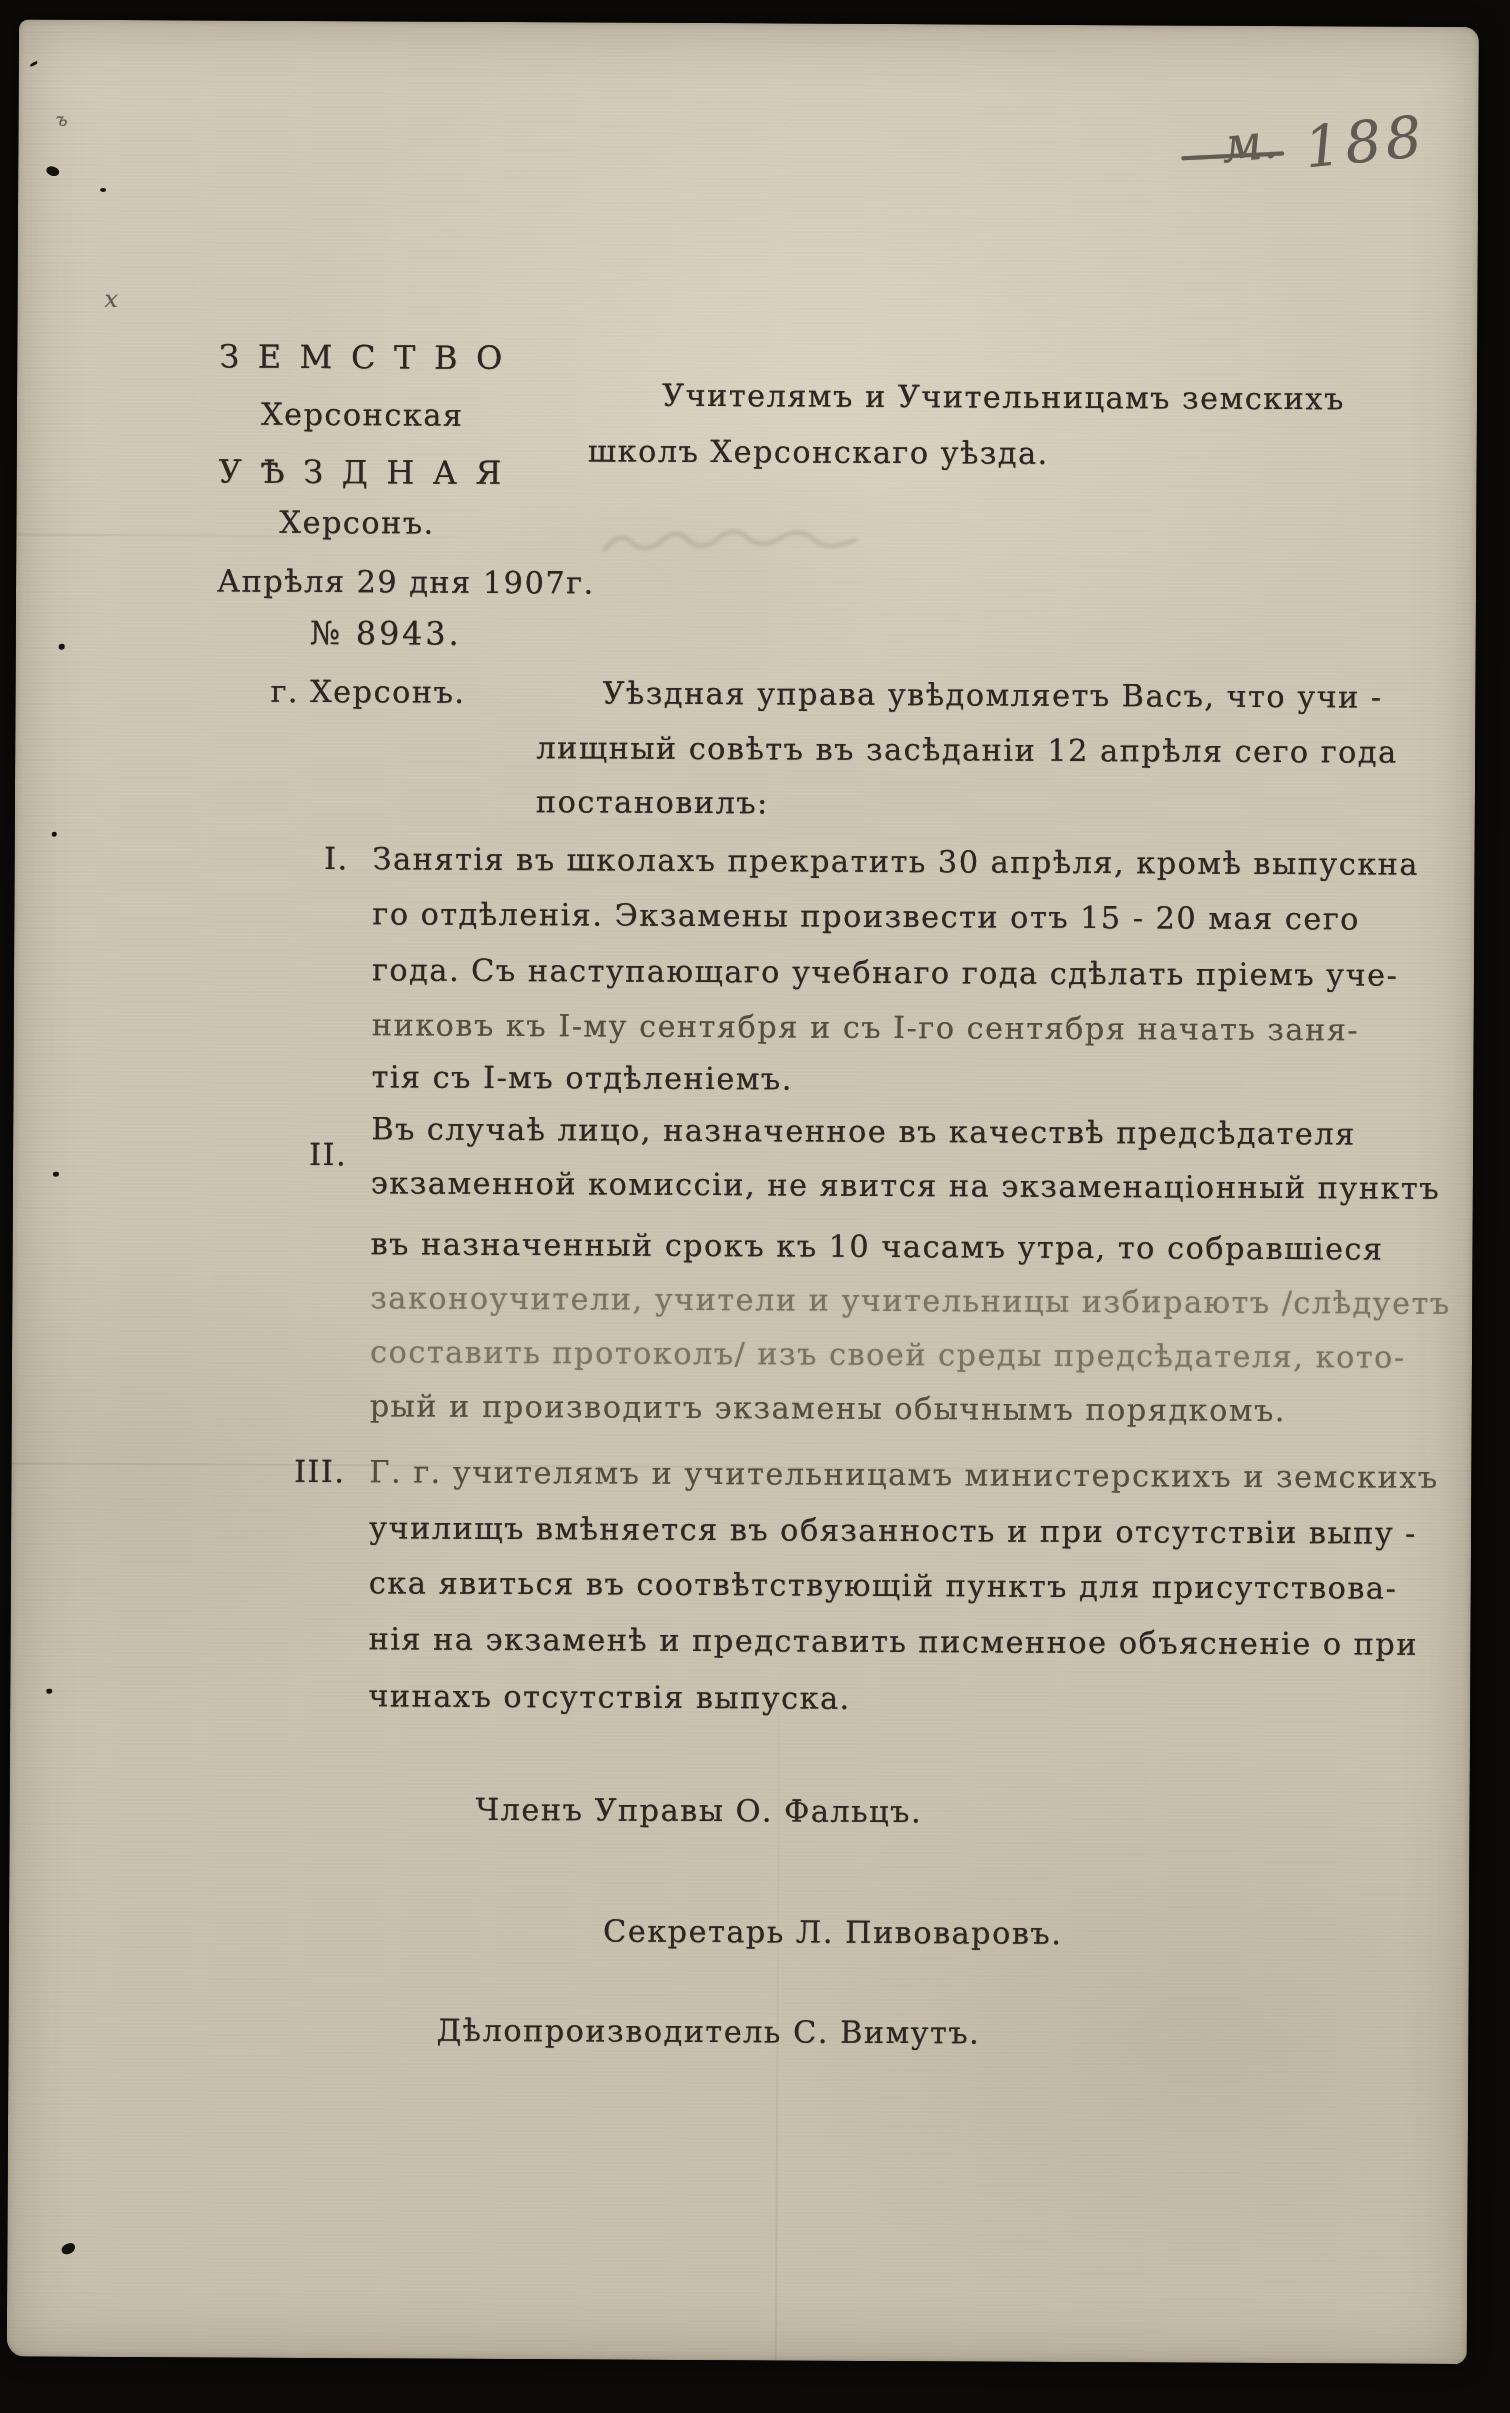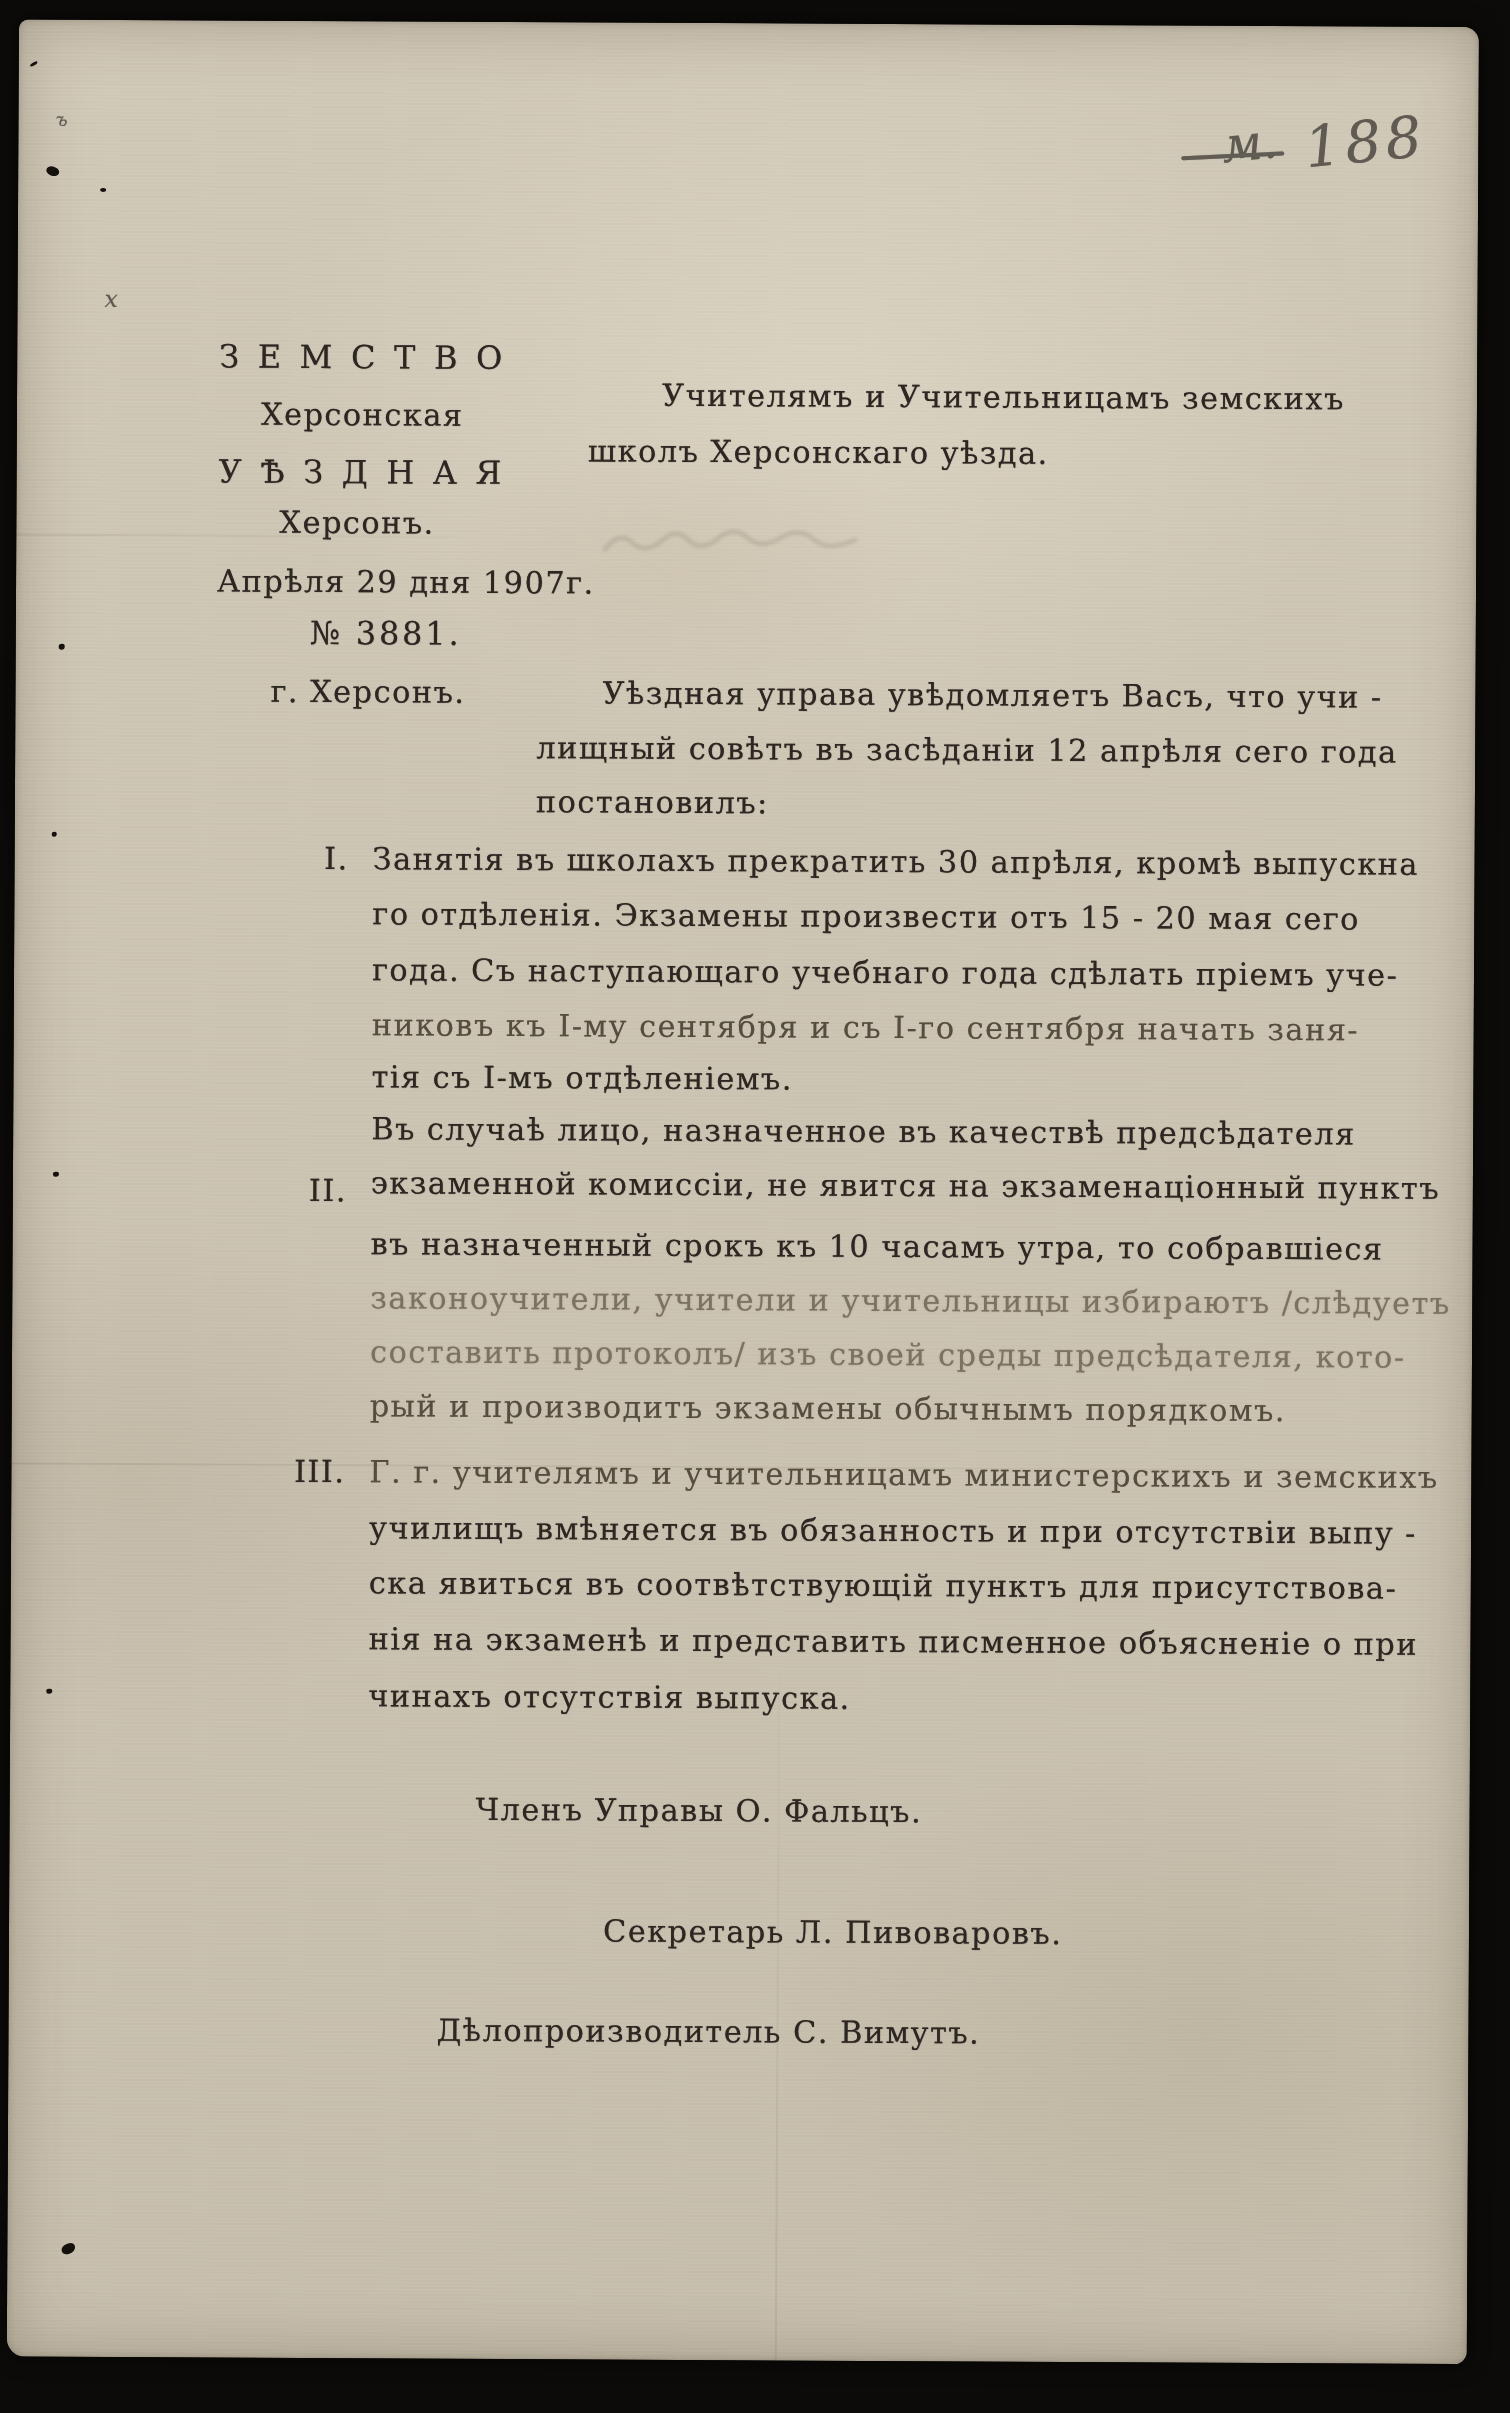--- a/index.html
+++ b/index.html
@@ -52,38 +52,38 @@
 
   <span class="pencil" style="left:1203px;top:89px;font-size:49px;transform:rotate(-6deg);">м.</span>
   <div class="strike" style="left:1163px;top:128px;width:103px;transform:rotate(-3deg);"></div>
   <span class="pencil" style="left:1286px;top:82px;font-size:57px;transform:rotate(-6deg);letter-spacing:4.2px;">188</span>
 
   <div class="line lh sp" style="left:202px;top:317px;">З Е М С Т В О</div>
   <div class="line" style="left:244px;top:376px;">Херсонская</div>
   <div class="line lh sp" style="left:202px;top:432px;">У Ѣ З Д Н А Я</div>
   <div class="line" style="left:263px;top:484px;">Херсонъ.</div>
   <div class="line" style="left:201px;top:543px;">Апрѣля 29 дня 1907г.</div>
-  <div class="line lh" style="left:294px;top:593px;letter-spacing:2.8px;">№ 3881.</div>
+  <div class="line lh" style="left:294px;top:593px;letter-spacing:2.8px;">№ 8943.</div>
   <div class="line" style="left:255px;top:653px;">г. Херсонъ.</div>
 
   <div class="line" style="left:645px;top:355px;">Учителямъ и Учительницамъ земскихъ</div>
   <div class="line" style="left:571px;top:411px;">школъ Херсонскаго уѣзда.</div>
 
   <div class="line" style="left:587px;top:653px;">Уѣздная управа увѣдомляетъ Васъ, что учи -</div>
   <div class="line" style="left:521px;top:708px;">лищный совѣтъ въ засѣданіи 12 апрѣля сего года</div>
   <div class="line" style="left:521px;top:762px;">постановилъ:</div>
 
   <div class="line numeral" style="left:256px;top:820px;">I.</div>
   <div class="line" style="left:358px;top:820px;">Занятія въ школахъ прекратить 30 апрѣля, кромѣ выпускна</div>
   <div class="line" style="left:358px;top:875px;">го отдѣленія. Экзамены произвести отъ 15 - 20 мая сего</div>
   <div class="line" style="left:358px;top:931px;">года. Съ наступающаго учебнаго года сдѣлать пріемъ уче-</div>
   <div class="line t-mid" style="left:358px;top:986px;">никовъ къ I-му сентября и съ I-го сентября начать заня-</div>
   <div class="line" style="left:358px;top:1038px;">тія съ I-мъ отдѣленіемъ.</div>
 
-  <div class="line numeral" style="left:256px;top:1152px;">II.</div>
+  <div class="line numeral" style="left:256px;top:1116px;">II.</div>
   <div class="line" style="left:358px;top:1090px;">Въ случаѣ лицо, назначенное въ качествѣ предсѣдателя</div>
   <div class="line" style="left:358px;top:1144px;">экзаменной комиссіи, не явится на экзаменаціонный пунктъ</div>
   <div class="line" style="left:358px;top:1205px;">въ назначенный срокъ къ 10 часамъ утра, то собравшіеся</div>
   <div class="line t-light" style="left:358px;top:1259px;">законоучители, учители и учительницы избираютъ /слѣдуетъ</div>
   <div class="line t-light" style="left:358px;top:1313px;">составить протоколъ/ изъ своей среды предсѣдателя, кото-</div>
   <div class="line t-mid" style="left:358px;top:1367px;">рый и производитъ экзамены обычнымъ порядкомъ.</div>
 
   <div class="line numeral" style="left:256px;top:1433px;">III.</div>
   <div class="line t-mid" style="left:358px;top:1433px;">Г. г. учителямъ и учительницамъ министерскихъ и земскихъ</div>
   <div class="line" style="left:358px;top:1489px;">училищъ вмѣняется въ обязанность и при отсутствіи выпу -</div>

